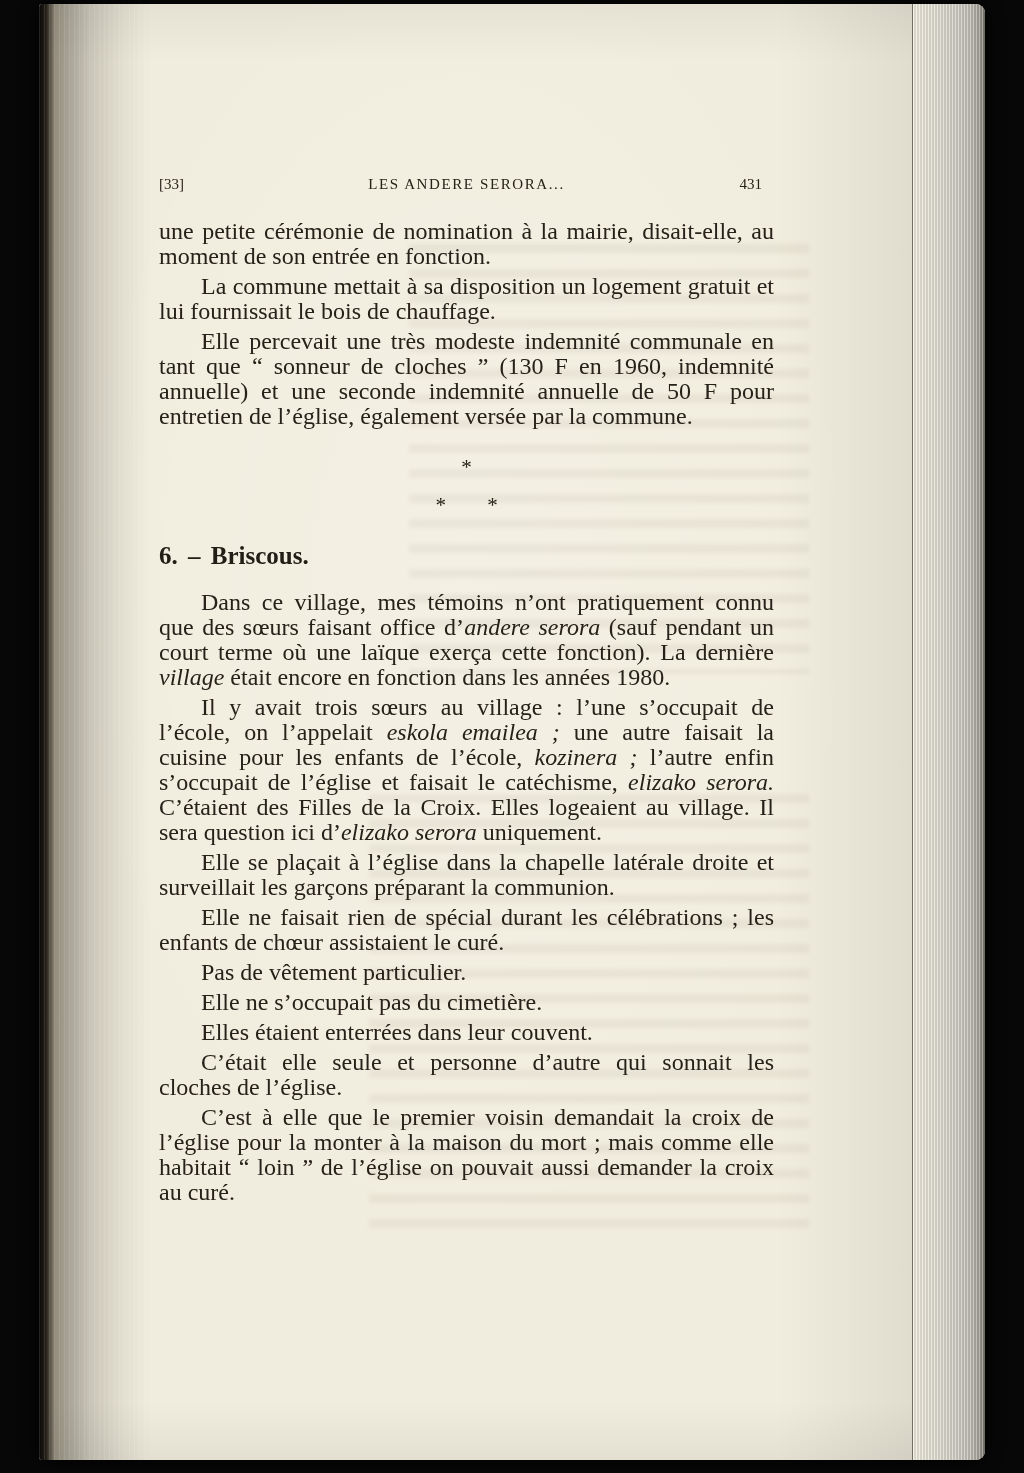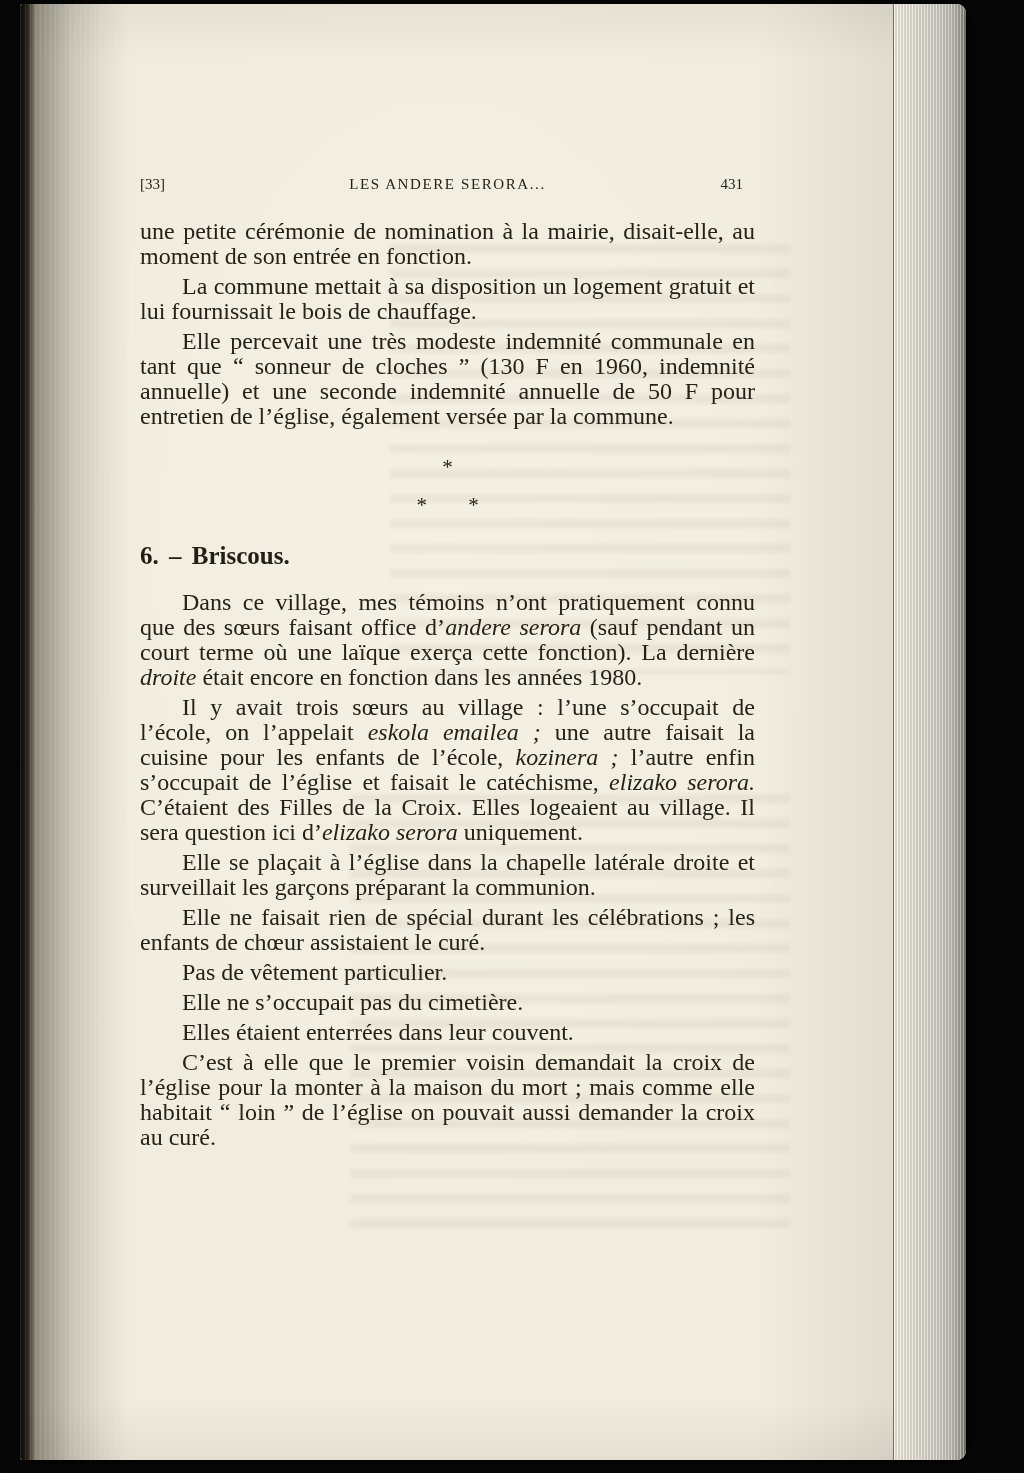--- a/index.html
+++ b/index.html
@@ -7,21 +7,21 @@
     width: 1024px; height: 1473px;
     background: #070707;
     position: relative;
     overflow: hidden;
     font-family: "Liberation Serif", "DejaVu Serif", serif;
   }
 
   
   .book-page {
     position: absolute;
-    left: 20px; top: 4px;
+    left: 39px; top: 4px;
     width: 946px; height: 1456px;
     background: #f1edde;
     border-radius: 3px 9px 9px 3px;
     box-shadow: 0 0 18px rgba(0,0,0,0.9);
     overflow: hidden;
   }
   
   .gutter-shadow {
     position: absolute; left: 0; top: 0; bottom: 0; width: 110px;
     background:
@@ -126,26 +126,27 @@
     </div>
     <div>
         <p class="para"><span>une petite cérémonie de nomination à la mairie, disait-elle, au moment de son entrée en fonction.</span></p>
         <p class="para indent"><span>La commune mettait à sa disposition un logement gratuit et lui fournissait le bois de chauffage.</span></p>
         <p class="para indent"><span>Elle percevait une très modeste indemnité communale en tant que “&nbsp;sonneur de cloches&nbsp;” (130&nbsp;F en 1960, indemnité annuelle) et une seconde indemnité annuelle de 50&nbsp;F pour entretien de l’église, également versée par la commune.</span></p>
         <div class="stars">
           <div>*</div>
           <div class="row2">* *</div>
         </div>
         <h2 class="section-heading">6. – Briscous.</h2>
-        <p class="para indent"><span>Dans ce village, mes témoins n’ont pratiquement connu que des sœurs faisant office d’</span><span class="it">andere serora</span><span> (sauf pendant un court terme où une laïque exerça cette fonction). La dernière </span><span class="it">droite</span><span> était encore en fonction dans les années 1980.</span></p>
+        <p class="para indent"><span>Dans ce village, mes témoins n’ont pratiquement connu que des sœurs faisant office d’</span><span class="it">andere serora</span><span> (sauf pendant un court terme où une laïque exerça cette fonction). La dernière </span><span class="it">village</span><span> était encore en fonction dans les années 1980.</span></p>
         <p class="para indent"><span>Il y avait trois sœurs au village&nbsp;: l’une s’occupait de l’école, on l’appelait </span><span class="it">eskola emailea&nbsp;;</span><span> une autre faisait la cuisine pour les enfants de l’école, </span><span class="it">kozinera&nbsp;;</span><span> l’autre enfin s’occupait de l’église et faisait le catéchisme, </span><span class="it">elizako serora.</span><span> C’étaient des Filles de la Croix. Elles logeaient au village. Il sera question ici d’</span><span class="it">elizako serora</span><span> uniquement.</span></p>
         <p class="para indent"><span>Elle se plaçait à l’église dans la chapelle latérale droite et surveillait les garçons préparant la communion.</span></p>
         <p class="para indent"><span>Elle ne faisait rien de spécial durant les célébrations&nbsp;; les enfants de chœur assistaient le curé.</span></p>
         <p class="para indent"><span>Pas de vêtement particulier.</span></p>
         <p class="para indent"><span>Elle ne s’occupait pas du cimetière.</span></p>
         <p class="para indent"><span>Elles étaient enterrées dans leur couvent.</span></p>
+        <p class="para indent"><span>C’était elle seule et personne d’autre qui sonnait les cloches de l’église.</span></p>
         <p class="para indent"><span>C’est à elle que le premier voisin demandait la croix de l’église pour la monter à la maison du mort&nbsp;; mais comme elle habitait “&nbsp;loin&nbsp;” de l’église on pouvait aussi demander la croix au curé.</span></p>
       </div>
   </div>
 
   <div class="gutter-shadow"></div>
   <div class="page-edges"></div>
 </div>
 
 </body></html>

